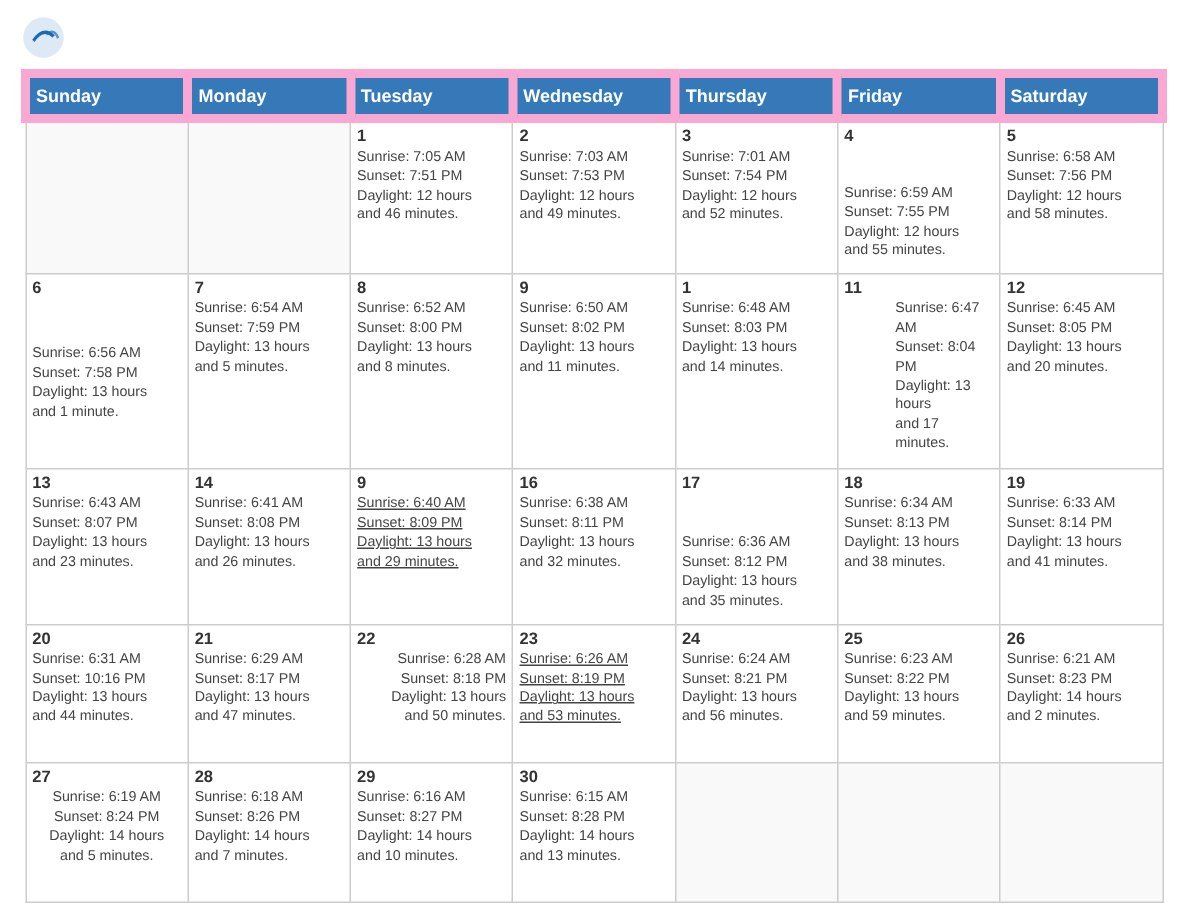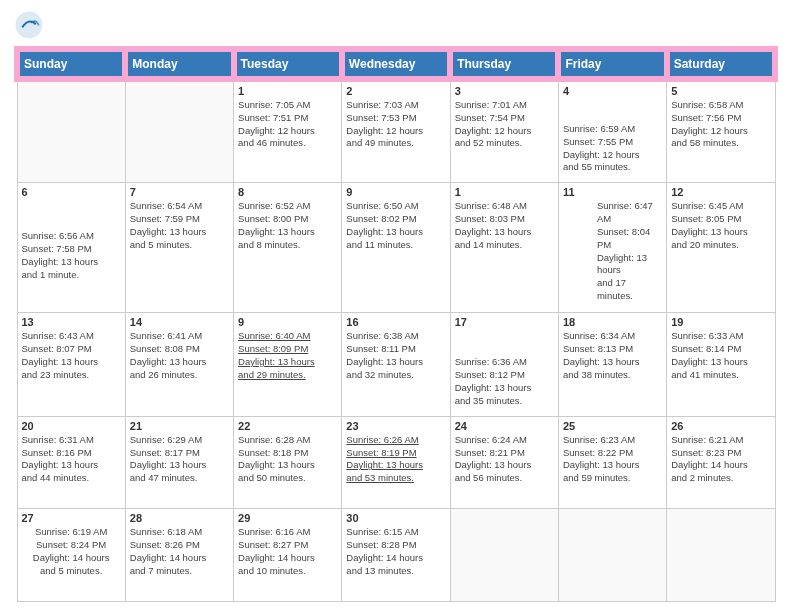--- a/index.html
+++ b/index.html
@@ -271,34 +271,34 @@
             <div class="day-info" style="white-space: pre-line;">Sunrise: 6:33 AM
 Sunset: 8:14 PM
 Daylight: 13 hours
 and 41 minutes.</div>
           </td>
         </tr>
         <tr>
           <td>
             <div class="day-num">20</div>
             <div class="day-info" style="white-space: pre-line;">Sunrise: 6:31 AM
-Sunset: 8:16 PM
+Sunset: 10:16 PM
 Daylight: 13 hours
 and 44 minutes.</div>
           </td>
           <td>
             <div class="day-num">21</div>
             <div class="day-info" style="white-space: pre-line;">Sunrise: 6:29 AM
 Sunset: 8:17 PM
 Daylight: 13 hours
 and 47 minutes.</div>
           </td>
           <td>
             <div class="day-num">22</div>
-            <div class="day-info" style="white-space: pre-line;">Sunrise: 6:28 AM
+            <div class="day-info" style="white-space: pre-line; text-align: right;">Sunrise: 6:28 AM
 Sunset: 8:18 PM
 Daylight: 13 hours
 and 50 minutes.</div>
           </td>
           <td>
             <div class="day-num">23</div>
             <div class="day-info" style="white-space: pre-line; text-decoration: underline;">Sunrise: 6:26 AM
 Sunset: 8:19 PM
 Daylight: 13 hours
 and 53 minutes.</div>

